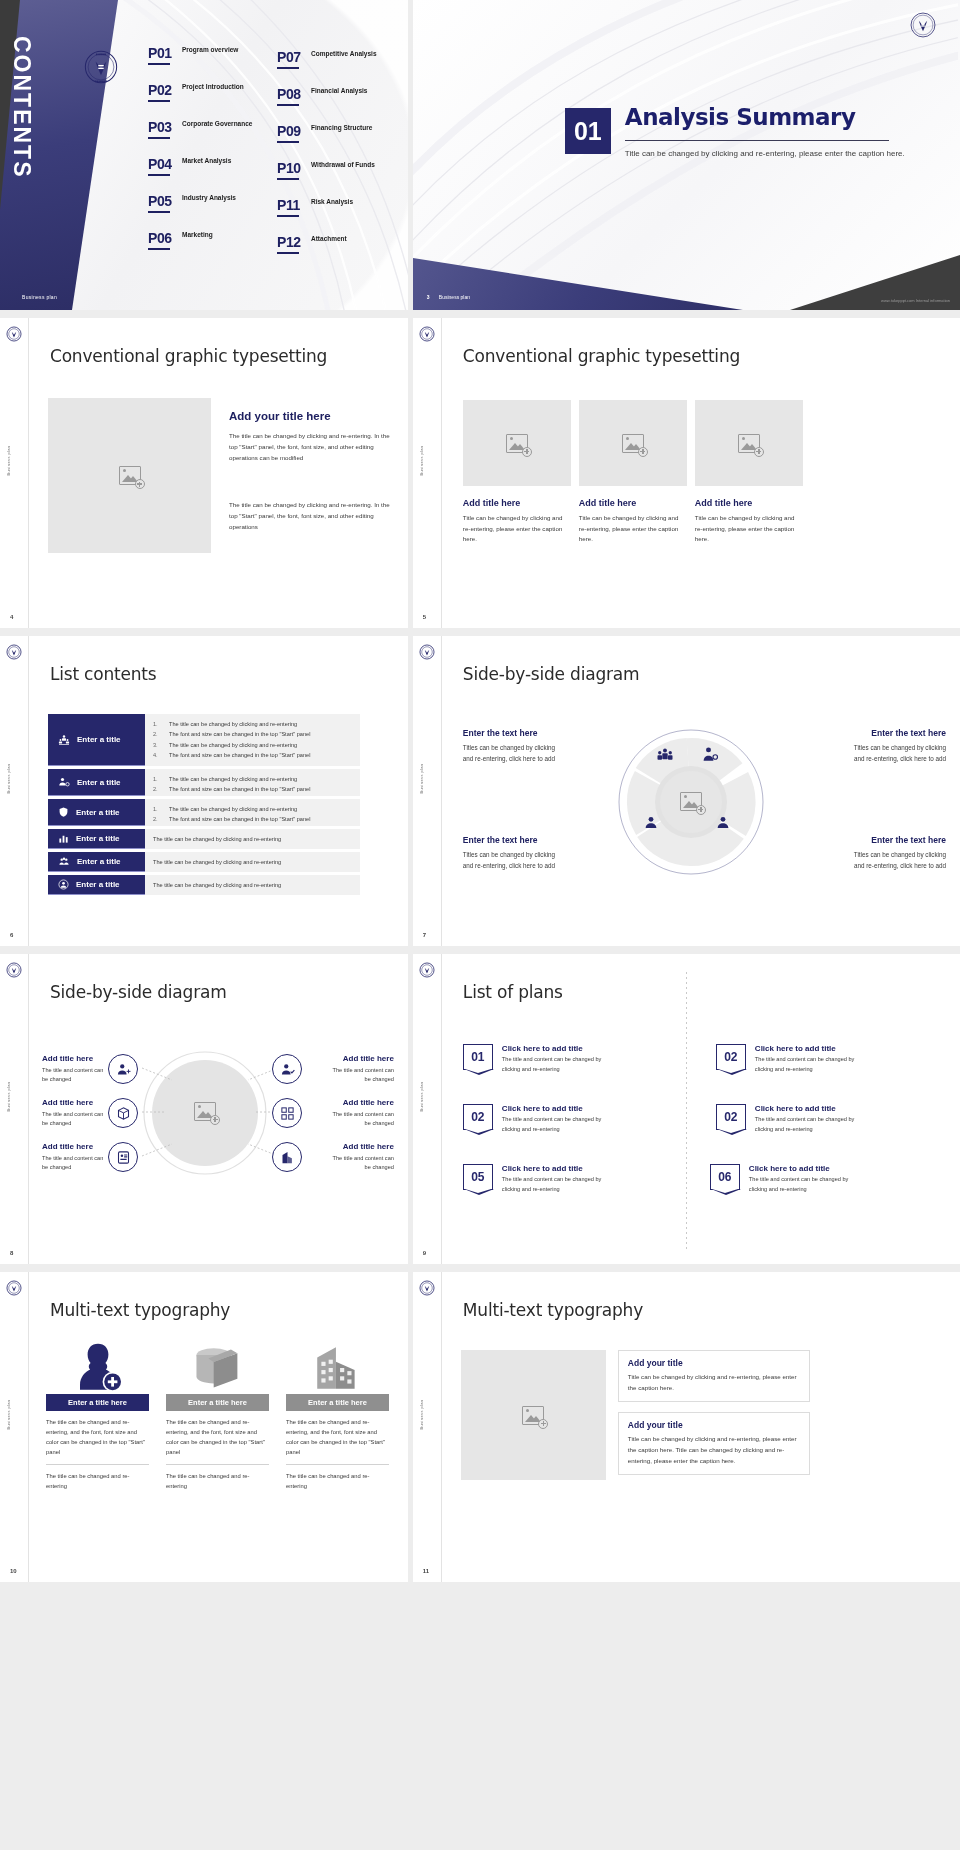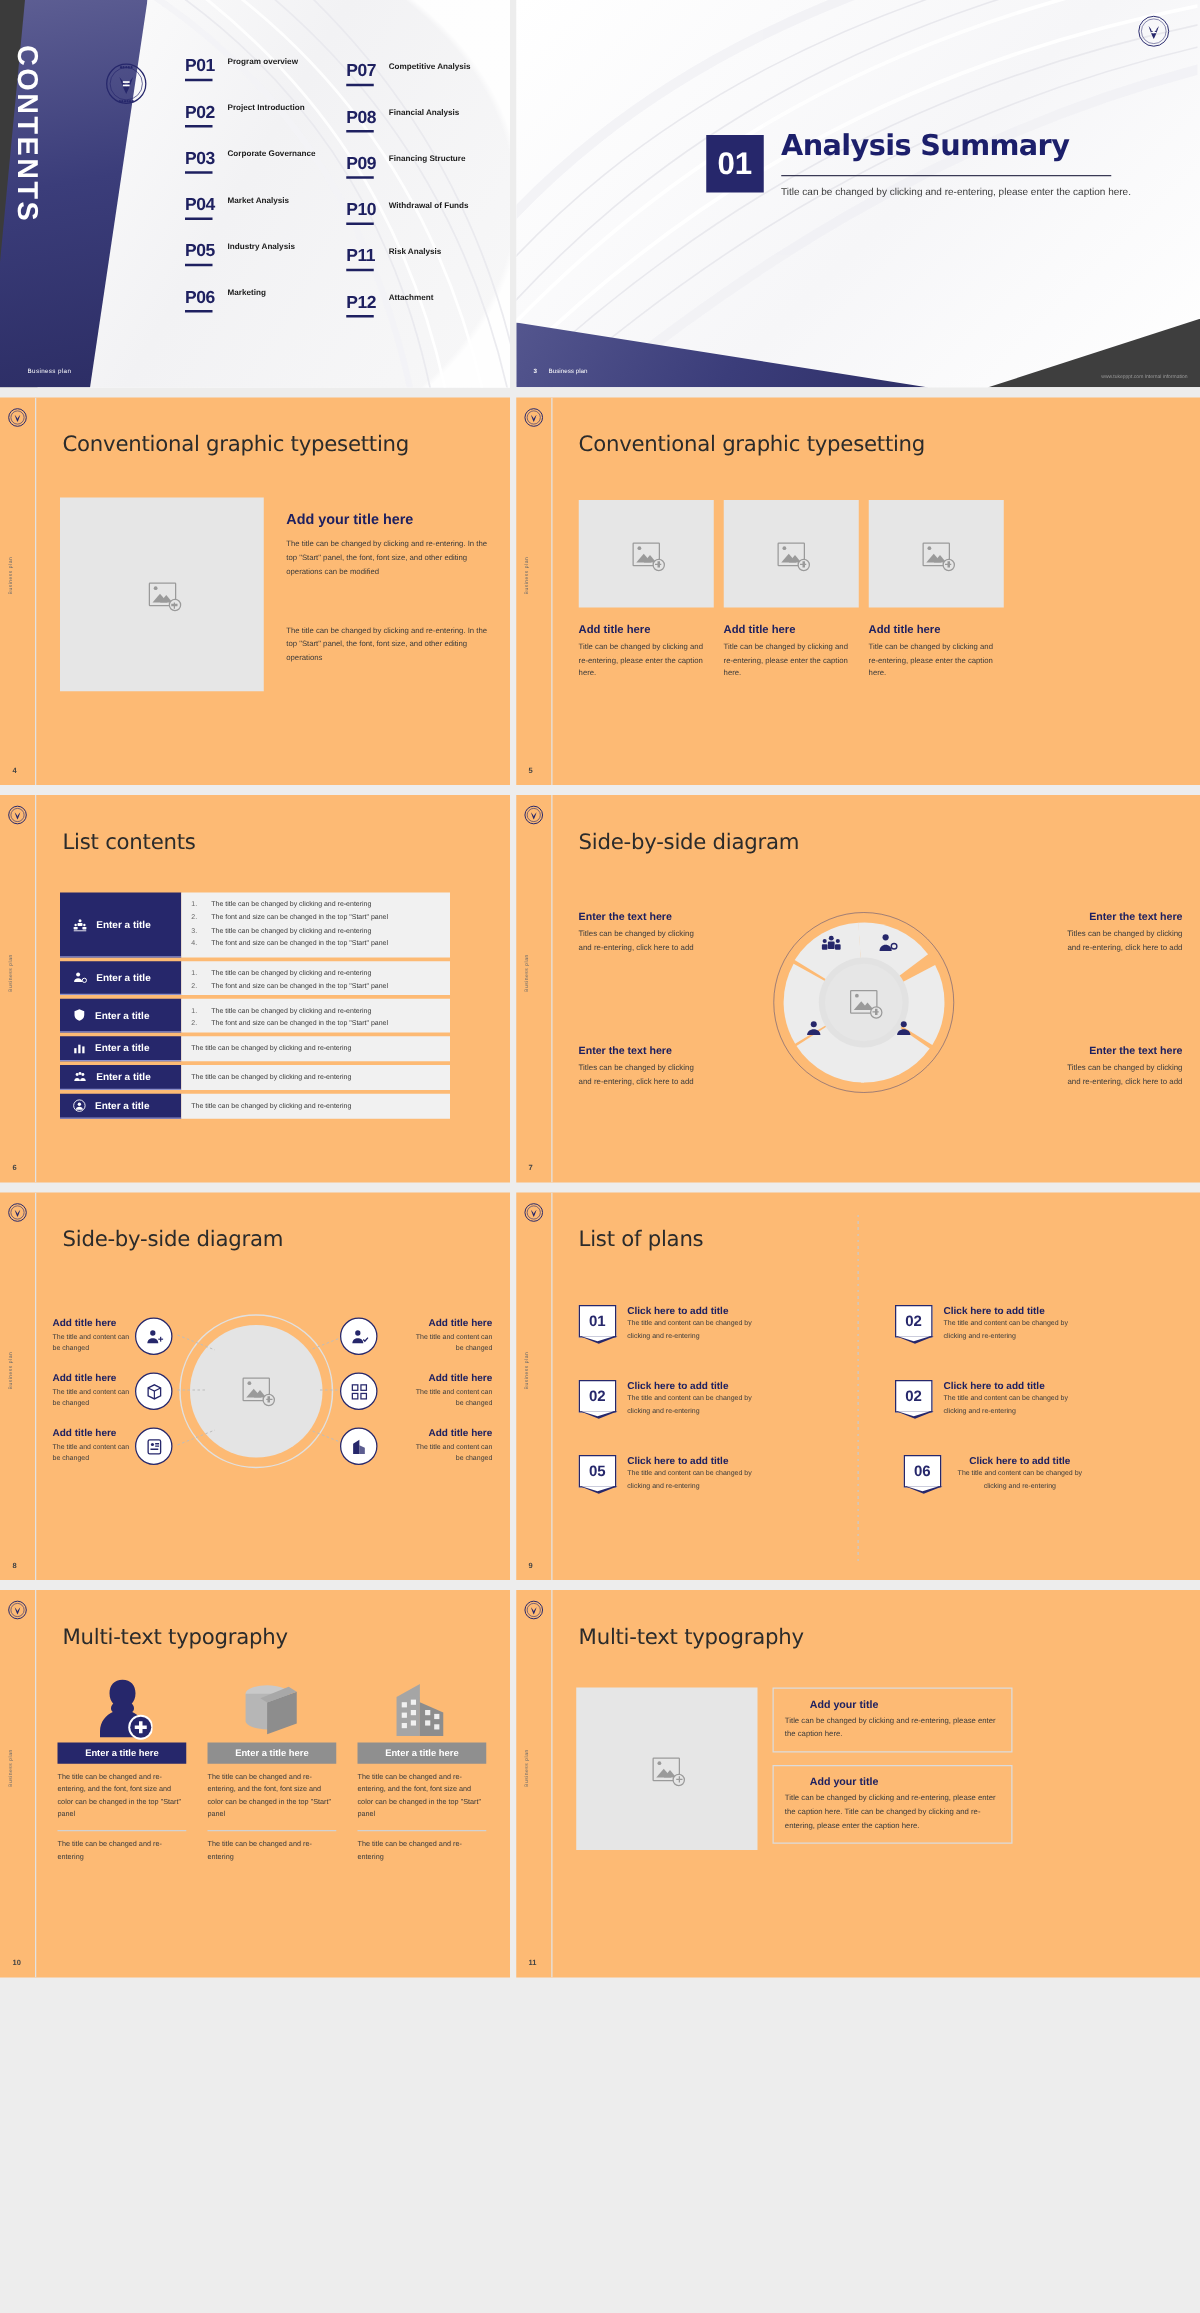--- a/index.html
+++ b/index.html
@@ -6,21 +6,21 @@
   html,body { background:#ededed; }
   body {
     width:960px; height:1850px;
     font-family:"Liberation Sans", sans-serif;
     overflow:hidden;
     position:relative;
   }
   .grid { display:flex; flex-wrap:wrap; width:960px; }
   .slide {
     width:410px; height:310px;
-    background:#fdba74; position:relative; overflow:hidden;
+    background:#ffffff; position:relative; overflow:hidden;
     margin:0 0 8px 0;
   }
   .slide.right { width:550px; }
   .row { display:flex; width:960px; margin-bottom:8px; }
   .row > .slide { margin:0; }
   .gapcol { width:5px; background:#ededed; flex:0 0 5px; }
 
   
   .chrome-logo {
     position:absolute; left:6px; top:8px; width:16px; height:16px;
@@ -186,21 +186,21 @@
   .mt-bar { height:17px; display:flex; align-items:center; justify-content:center;
       font-size:7.5px; font-weight:bold; }
   .mt-bar.navy { background:#26276b; color:#fff; }
   .mt-bar.grey { background:#8f8f8f; color:#fff; }
   .mt-sep { height:1px; background:#d2d2d2; margin:6px 0; }
   .mt-p { font-size:5.8px; color:#3a3a3a; line-height:1.75; padding-top:6px; }
 
   
   #s11-img { position:absolute; left:48px; top:78px; width:145px; height:130px; }
   .s11-card { position:absolute; left:205px; width:192px; border:1px solid #dcdcdc; padding:7px 9px; }
-  .s11-h { font-size:8.5px; font-weight:bold; color:#1e2060;margin-left:20px; }
+  .s11-h { font-size:8.5px; font-weight:bold; color:#1e2060; }
   .s11-p { font-size:6.2px; color:#3a3a3a; line-height:1.75; margin-top:4px; }
 
   svg { display:block; }
 </style>
 </head>
 <body>
 
 <div class="grid">
 
   <div class="row">
@@ -776,21 +776,21 @@
           <div class="lp-p">The title and content can be changed by clicking and re-entering</div>
         </div>
       </div>
       <div class="lp-item" style="left:303px; top:150px;">
         <div class="lp-badge">02</div>
         <div>
           <div class="lp-h">Click here to add title</div>
           <div class="lp-p">The title and content can be changed by clicking and re-entering</div>
         </div>
       </div>
-      <div class="lp-item" style="left:310px; top:210px;text-align:center;">
+      <div class="lp-item" style="left:297px; top:210px;">
         <div class="lp-badge">06</div>
         <div>
           <div class="lp-h">Click here to add title</div>
           <div class="lp-p">The title and content can be changed by clicking and re-entering</div>
         </div>
       </div>
     </div>
   </div>
 
   <div class="row">

